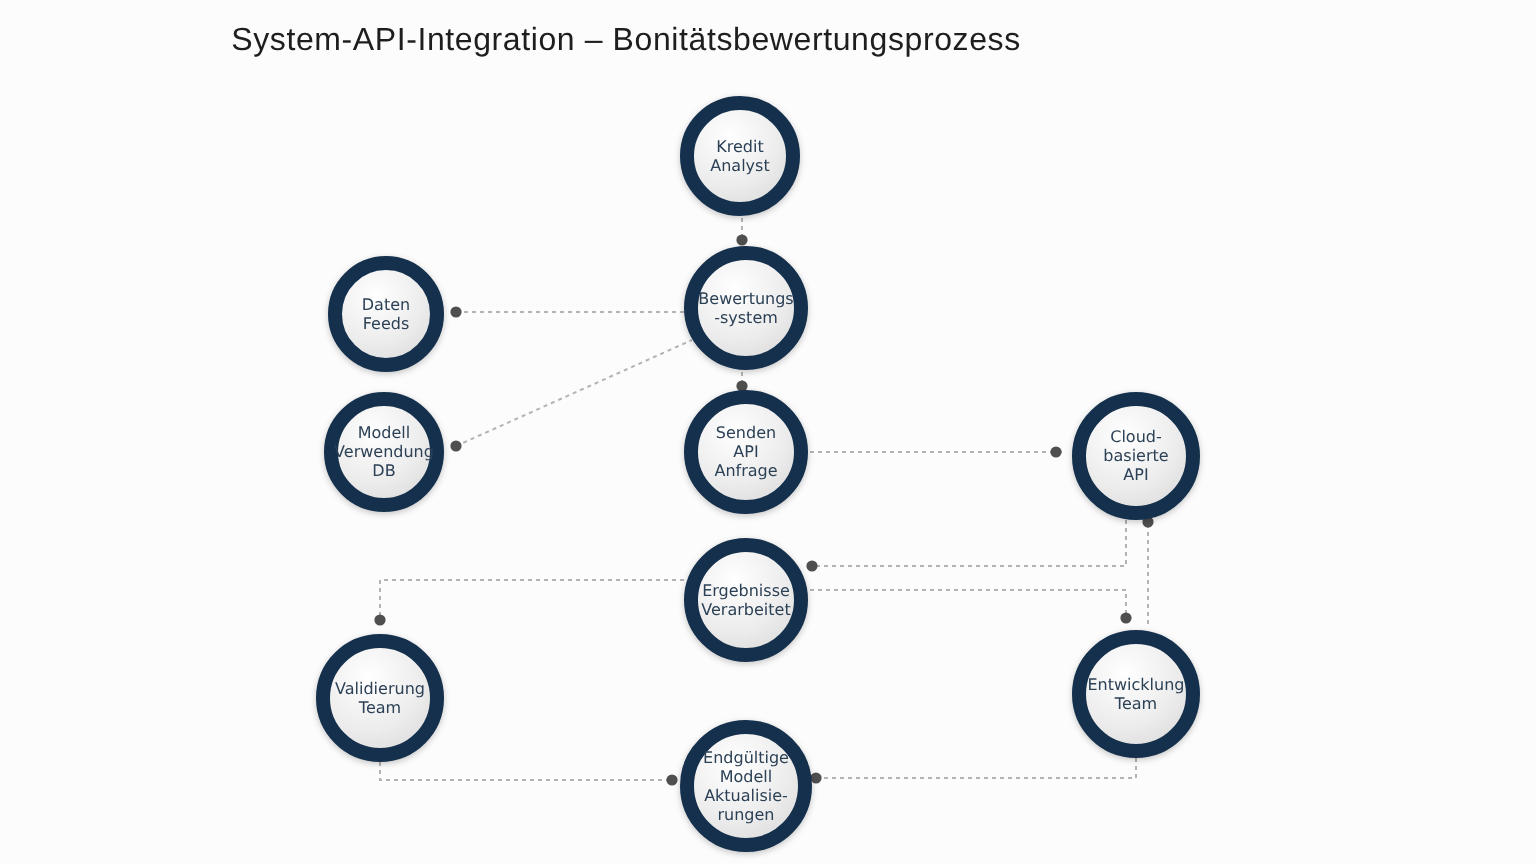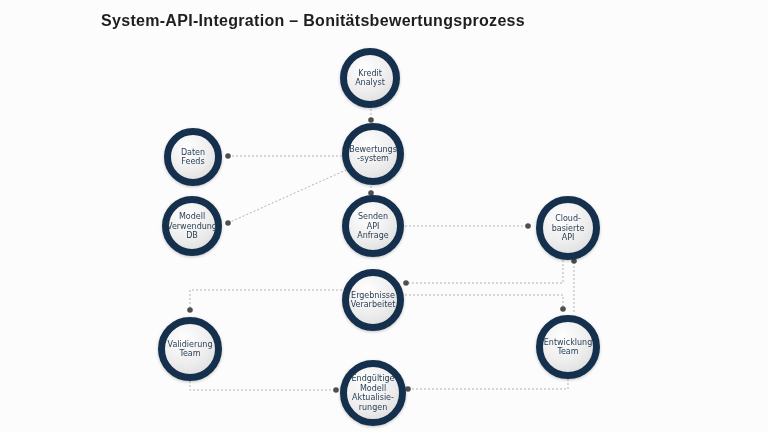--- a/index.html
+++ b/index.html
@@ -20,21 +20,21 @@
   }
   .diagram-title {
     position: absolute;
     top: 12px;
     left: 0;
     width: 626px;
     margin: 0;
     text-align: center;
     font-family: "Liberation Sans", sans-serif;
     font-size: 16px;
-    font-weight: 700;
+    font-weight: 400;
     letter-spacing: 0.3px;
     color: var(--title-text, #1e1e1e);
   }
   svg.diagram {
     position: absolute;
     top: 0;
     left: 0;
   }
   .connector {
     fill: none;

